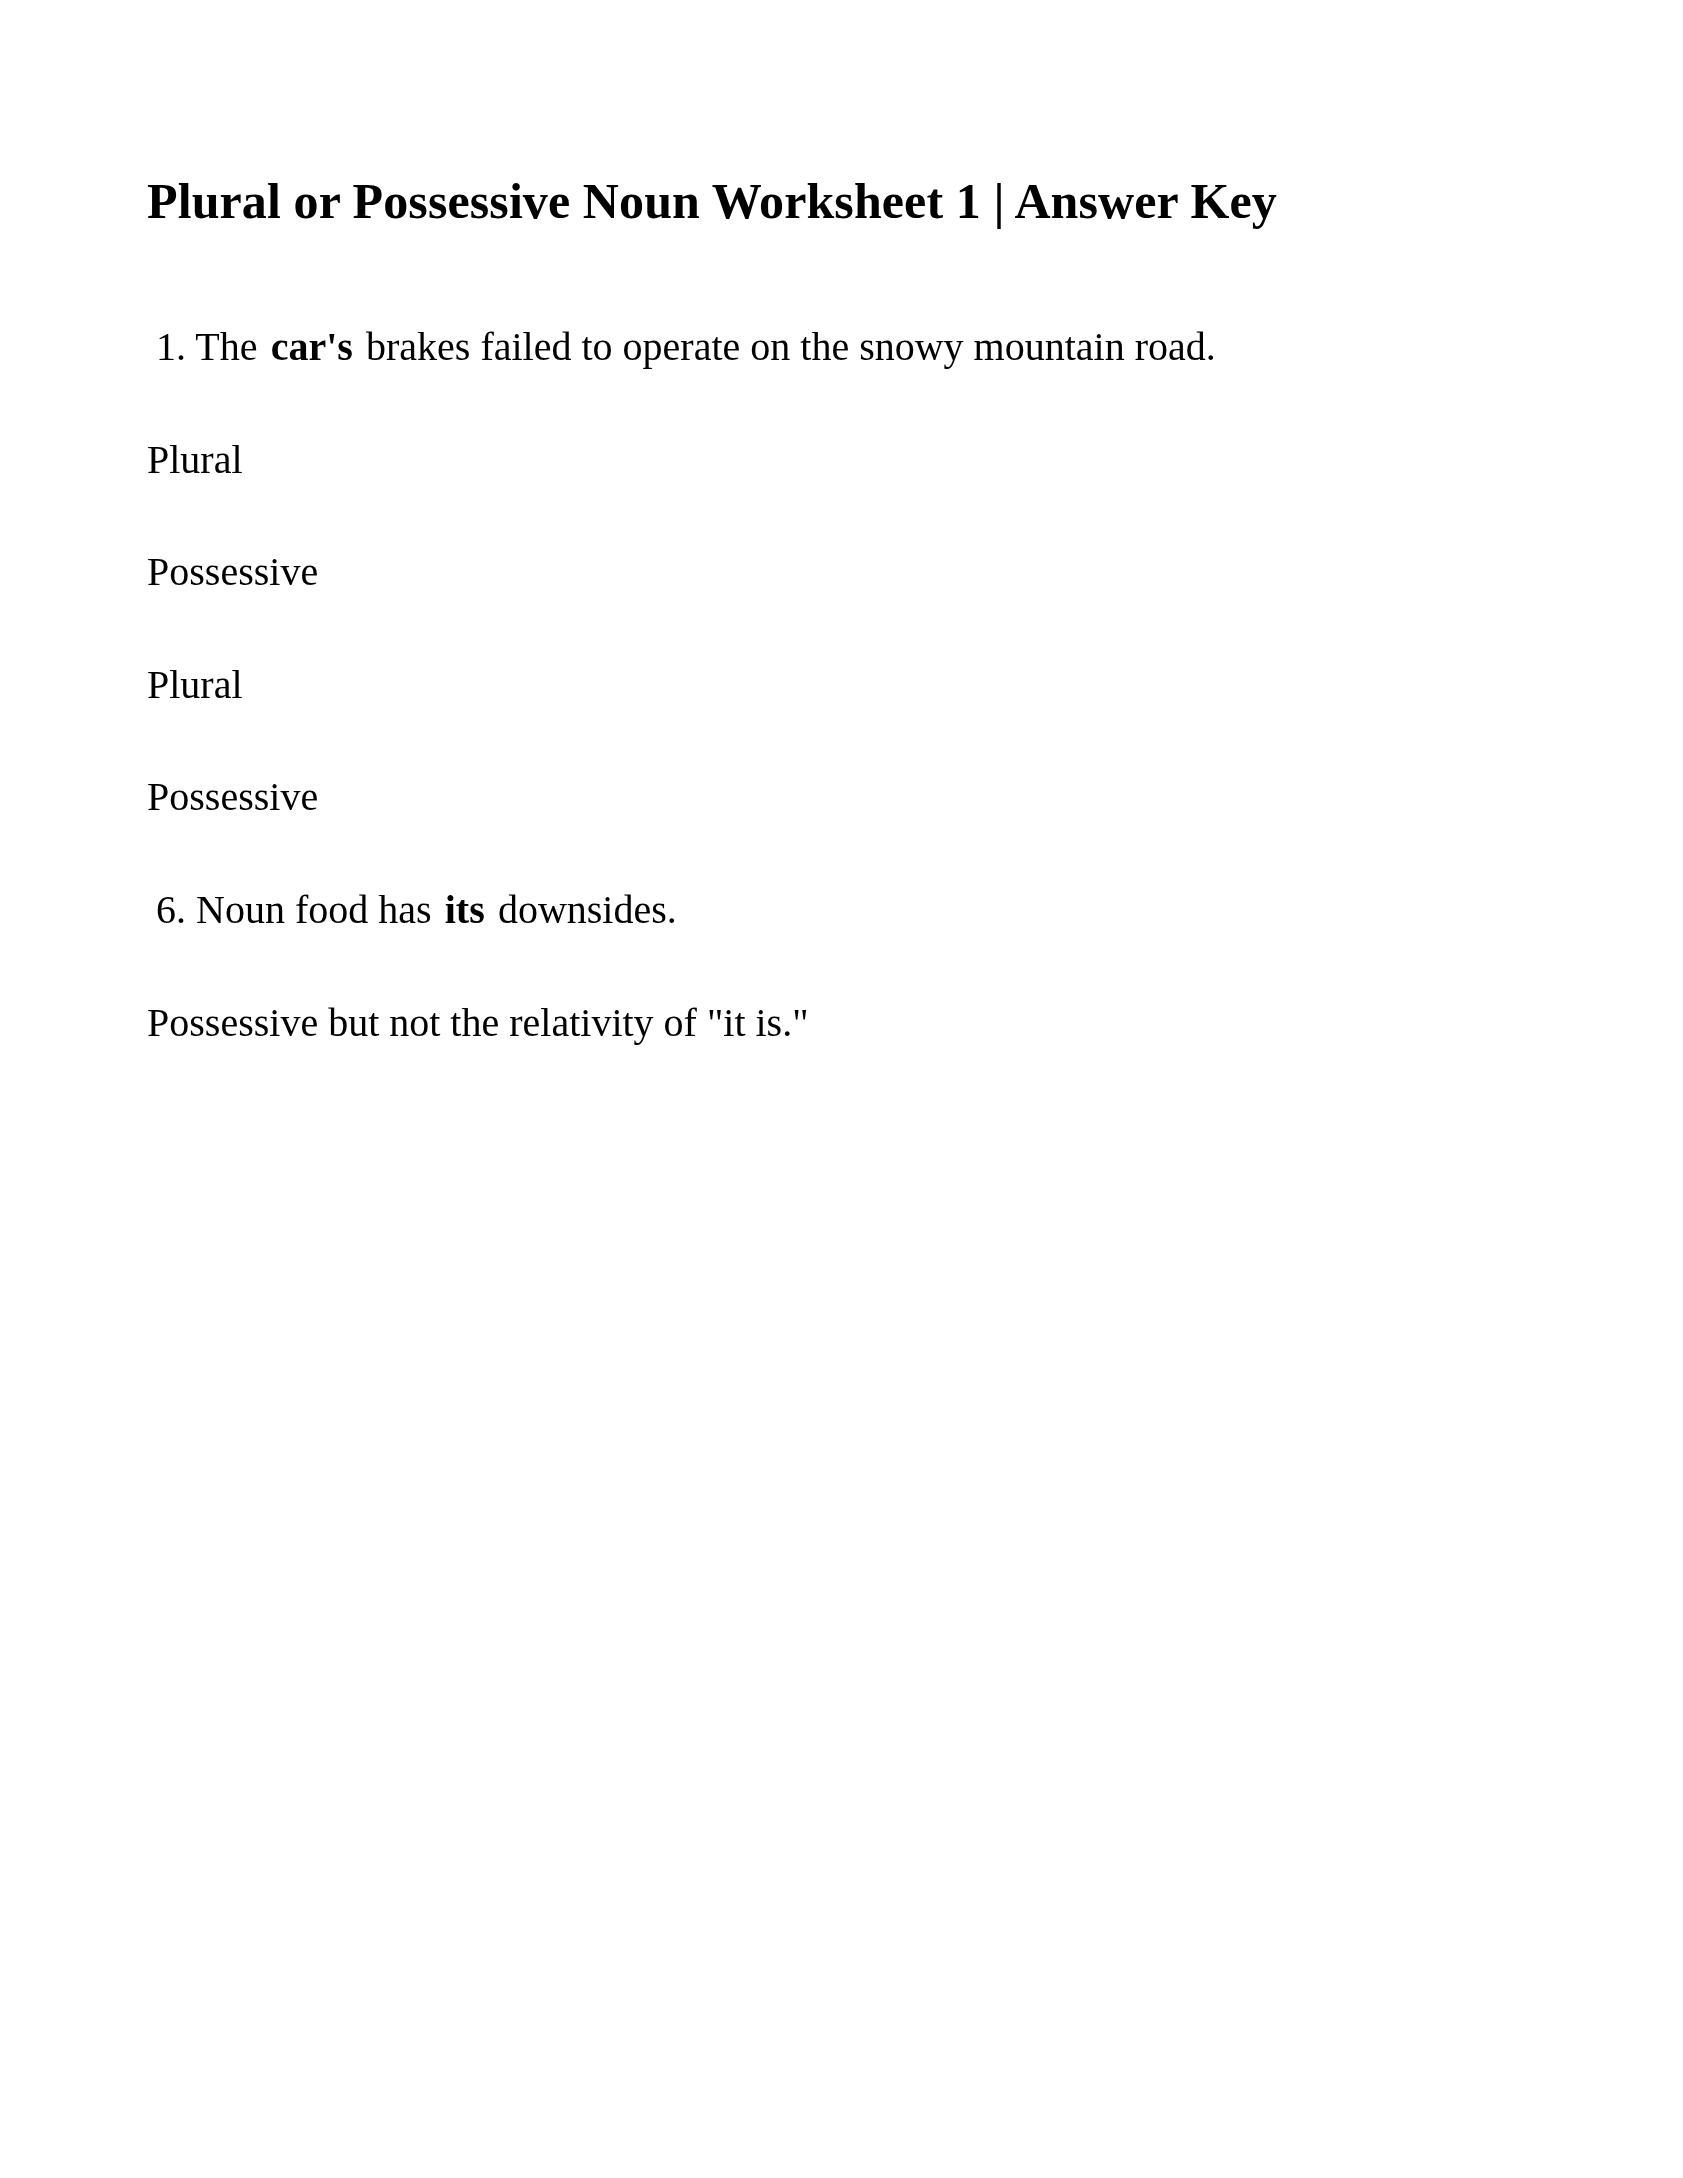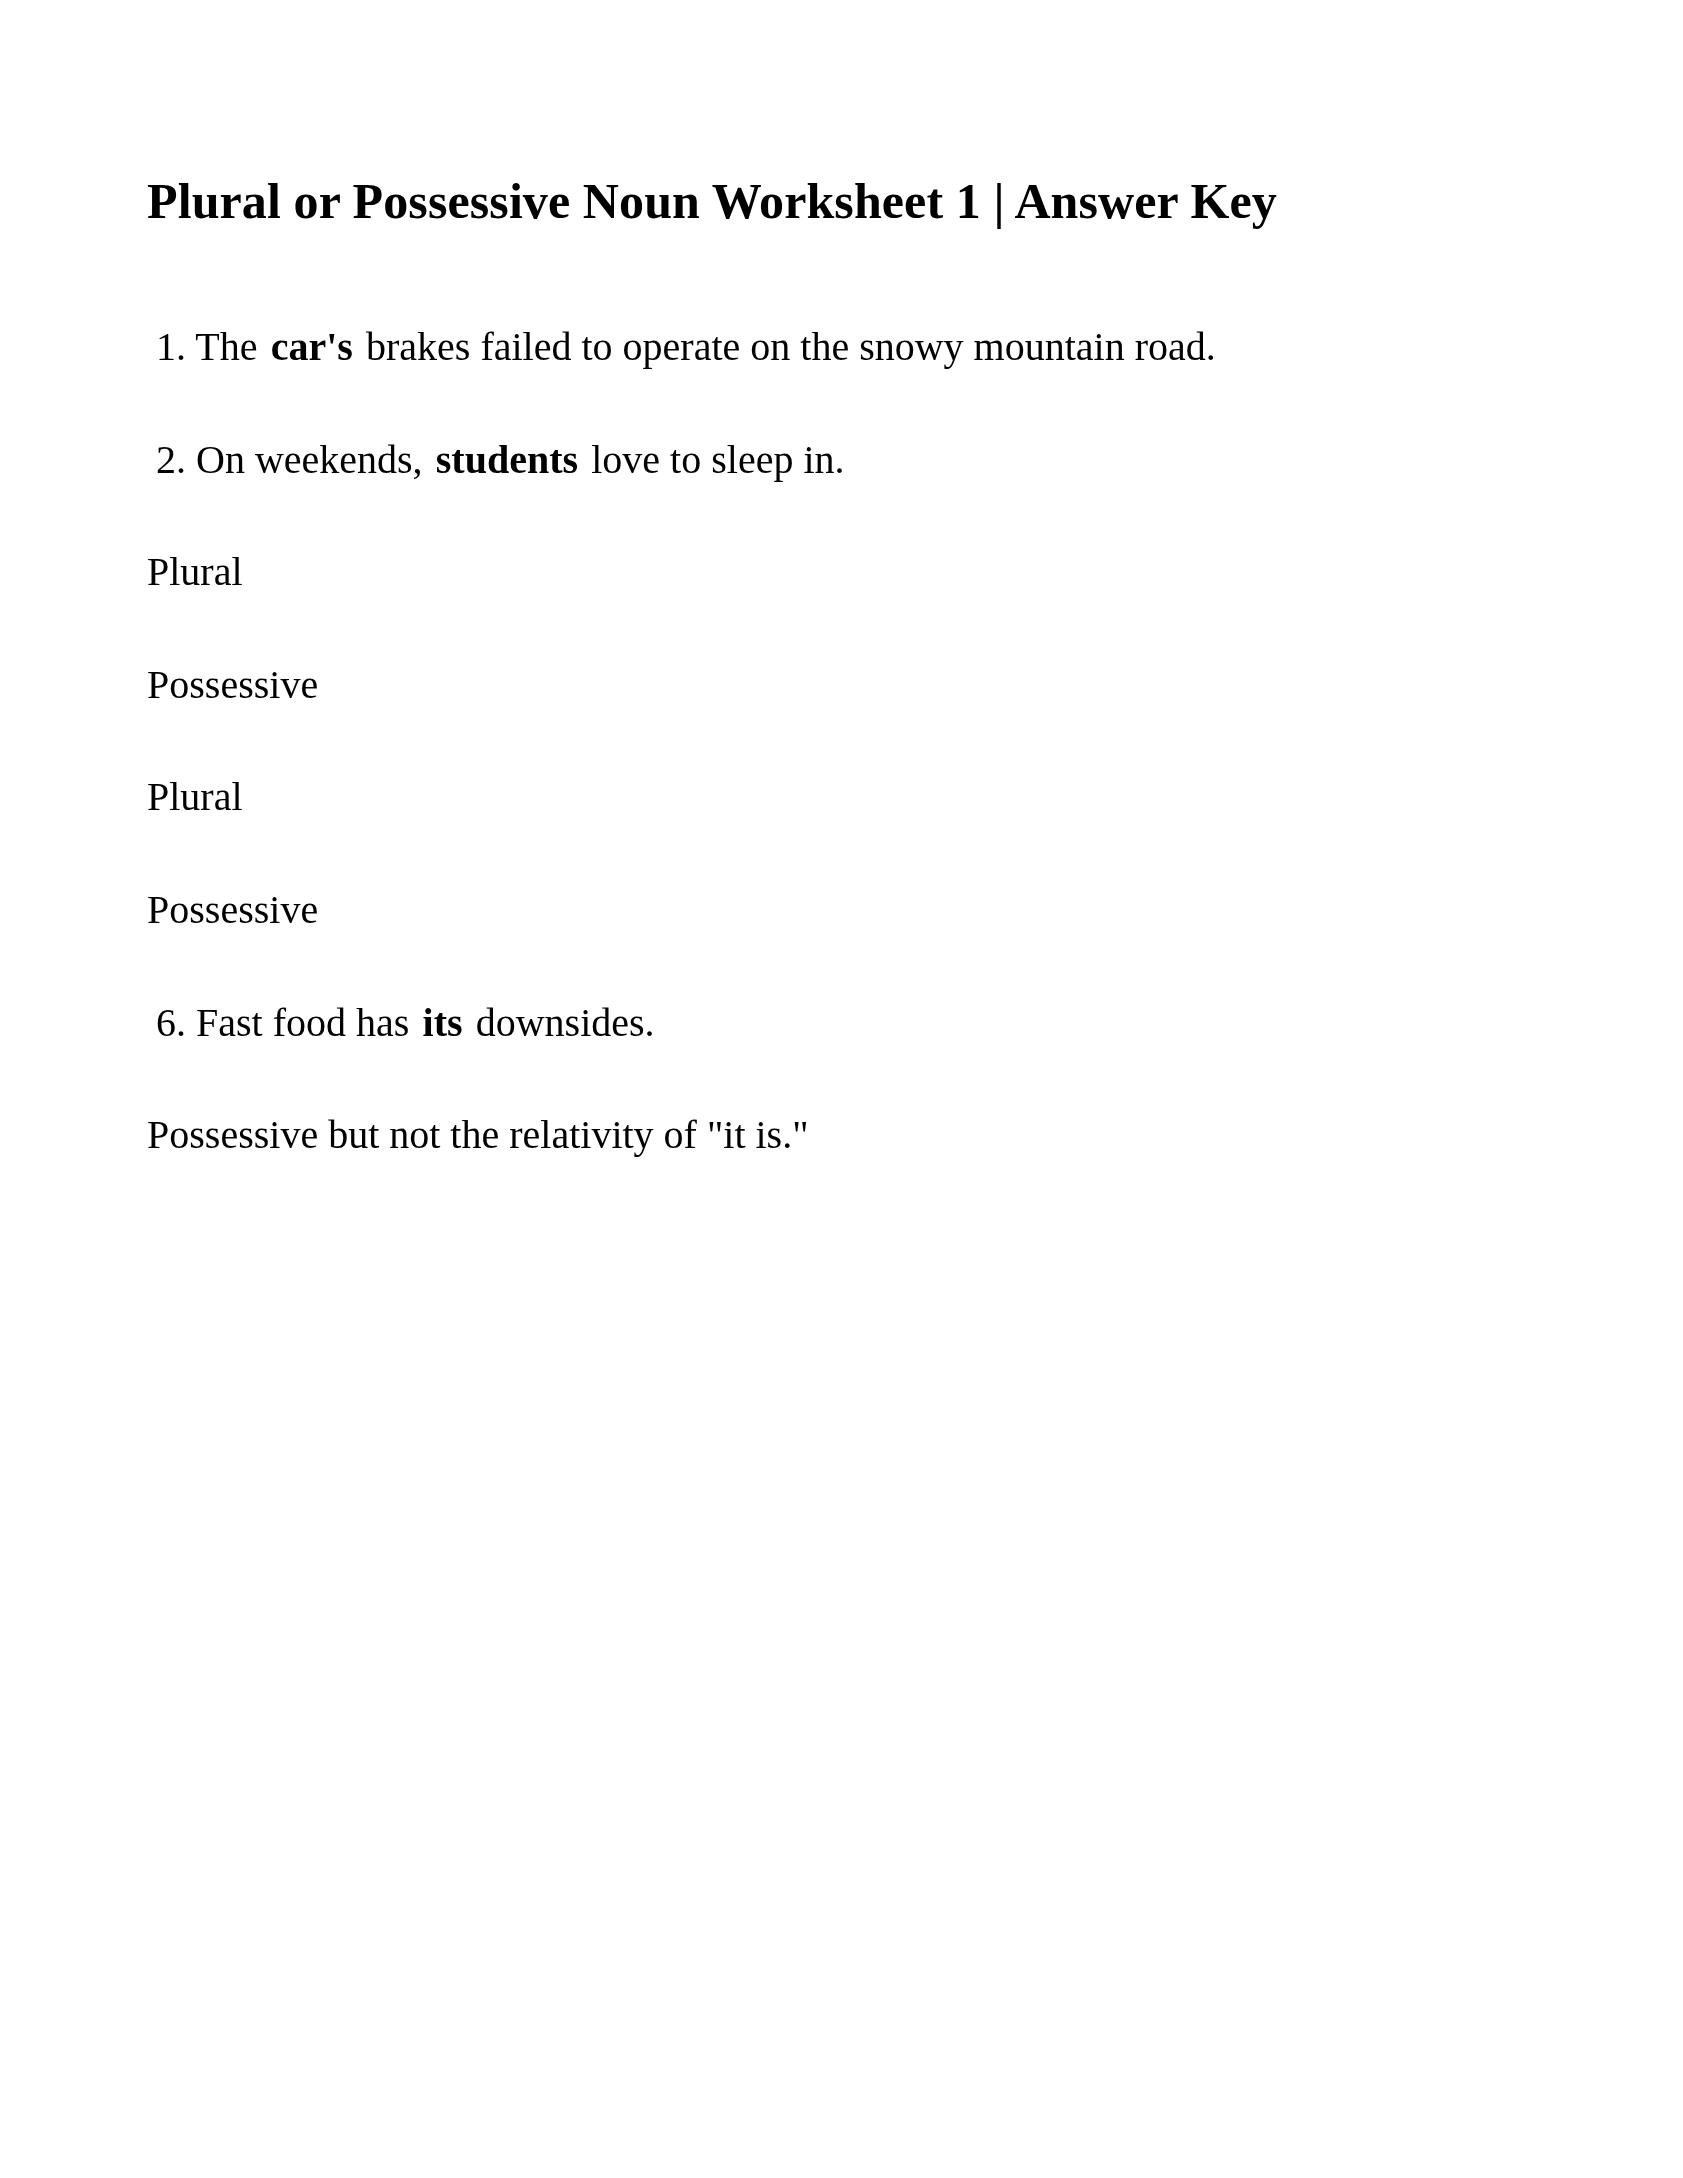--- a/index.html
+++ b/index.html
@@ -59,35 +59,34 @@
 
 <div class="page">
 
   <h1 class="doc-title">Plural or Possessive Noun Worksheet 1 | Answer Key</h1>
 
   <div class="qa-block">
     <p class="question"><span>1.</span> <span>The</span><span class="sp"></span><b>car's</b><span class="sp"></span><span>brakes failed to operate on the snowy mountain road.</span></p>
   </div>
 
   <div class="qa-block">
-    <p class="question"><span>2.</span> <span>On weekends,</span><span class="sp"></span><b>students</b><span class="sp"></span><span>love to sleep in.</span></p>
     <p class="answer">Plural</p>
   </div>
 
   <div class="qa-block">
     <p class="answer">Possessive</p>
   </div>
 
   <div class="qa-block">
     <p class="answer">Plural</p>
   </div>
 
   <div class="qa-block">
     <p class="answer">Possessive</p>
   </div>
 
   <div class="qa-block">
-    <p class="question"><span>6.</span> <span>Fast food has</span><span class="sp"></span><b>its</b><span class="sp"></span><span>downsides.</span></p>
+    <p class="question"><span>6.</span> <span>Noun food has</span><span class="sp"></span><b>its</b><span class="sp"></span><span>downsides.</span></p>
     <p class="answer">Possessive but not the relativity of "it is."</p>
   </div>
 
 </div>
 
 
 </body></html>

